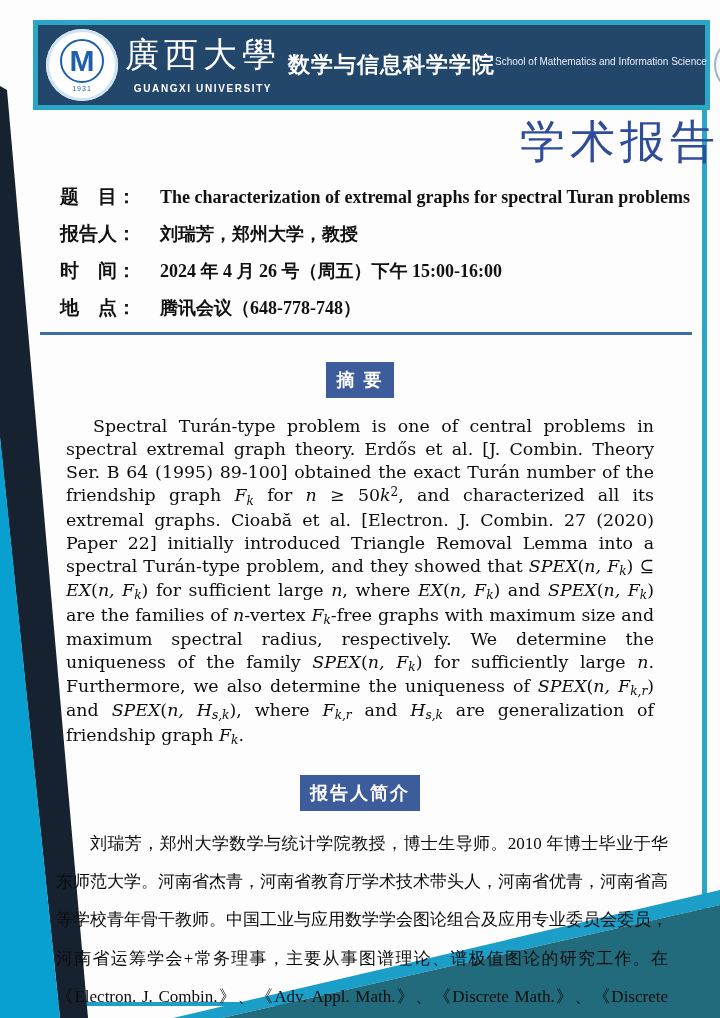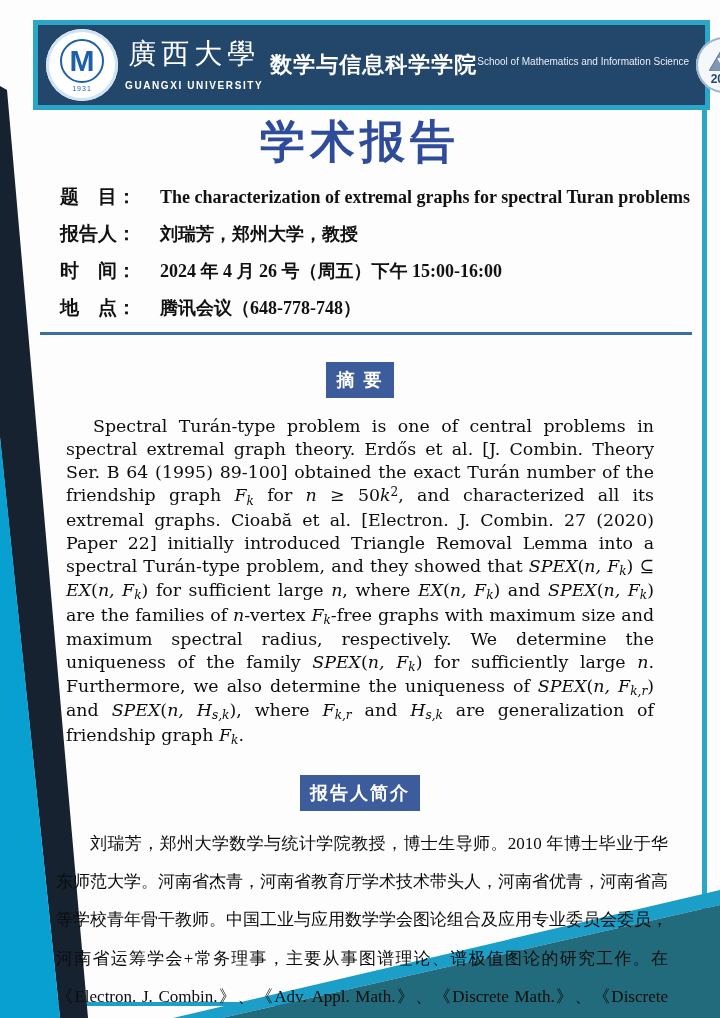--- a/index.html
+++ b/index.html
@@ -13,33 +13,33 @@
           border:5px solid #2ba6c7;background:#23466b;display:flex;align-items:center;
           padding:0 8px;gap:7px;white-space:nowrap;}
   .seal{width:72px;height:72px;border-radius:50%;background:#fff;flex:0 0 auto;
         display:flex;flex-direction:column;align-items:center;justify-content:center;
         box-shadow:inset 0 0 0 3px #cfe3f2;}
   .seal .m{font-size:30px;font-weight:bold;color:#1d5fa8;line-height:1;
            border:2px solid #1d5fa8;border-radius:50%;width:40px;height:40px;
            display:flex;align-items:center;justify-content:center;}
   .seal .yr{font-size:7px;color:#1d5fa8;margin-top:2px;letter-spacing:1px;}
   .uni{display:flex;flex-direction:column;align-items:center;flex:0 0 auto;}
-  .uni .zh{font-family:"DejaVu Serif",serif;font-size:28px;color:#fff;letter-spacing:5px;line-height:1.1;}
+  .uni .zh{font-family:"DejaVu Serif",serif;font-size:34px;color:#fff;letter-spacing:5px;line-height:1.1;}
   .uni .en{font-size:10px;color:#fff;font-weight:bold;letter-spacing:1.6px;margin-top:10px;}
   .school{display:flex;flex:0 0 auto;}
   .school .zh{font-size:22px;font-weight:bold;color:#fff;letter-spacing:1px;}
   .school .en{font-size:10px;color:#e8eef5;margin-top:6px;}
   .clogo{width:56px;height:56px;border-radius:50%;background:#f5f8fb;flex:0 0 auto;
          display:flex;flex-direction:column;align-items:center;justify-content:center;
          box-shadow:inset 0 0 0 2px #9db4cc;}
   .clogo .yr{font-size:12px;color:#23466b;font-weight:bold;margin-top:1px;}
   .cname{font-size:20px;font-weight:bold;color:#fff;flex:0 0 auto;letter-spacing:0.5px;}
 
   
-  .title{padding-top:116px;text-align:center;font-size:45px;font-weight:bold;
+  .title{padding-top:116px;text-align:right;font-size:45px;font-weight:normal;
          color:#2f4c9b;letter-spacing:5px;line-height:1.15;}
   .info{margin:16px 28px 0 60px;}
   .info-row{display:flex;margin-bottom:11px;align-items:baseline;}
   .info-label{flex:0 0 100px;font-size:19px;font-weight:bold;color:#111;}
   .info-value{font-family:"Liberation Serif",serif;font-size:18px;font-weight:bold;color:#111;}
   .rule{height:3px;background:#3a6ea5;margin:10px 28px 0 40px;}
 
   
   .badge{width:fit-content;margin:27px auto 0 auto;background:#3d5c9b;color:#fff;
          font-size:18px;font-weight:bold;padding:6px 10px;letter-spacing:2px;}

